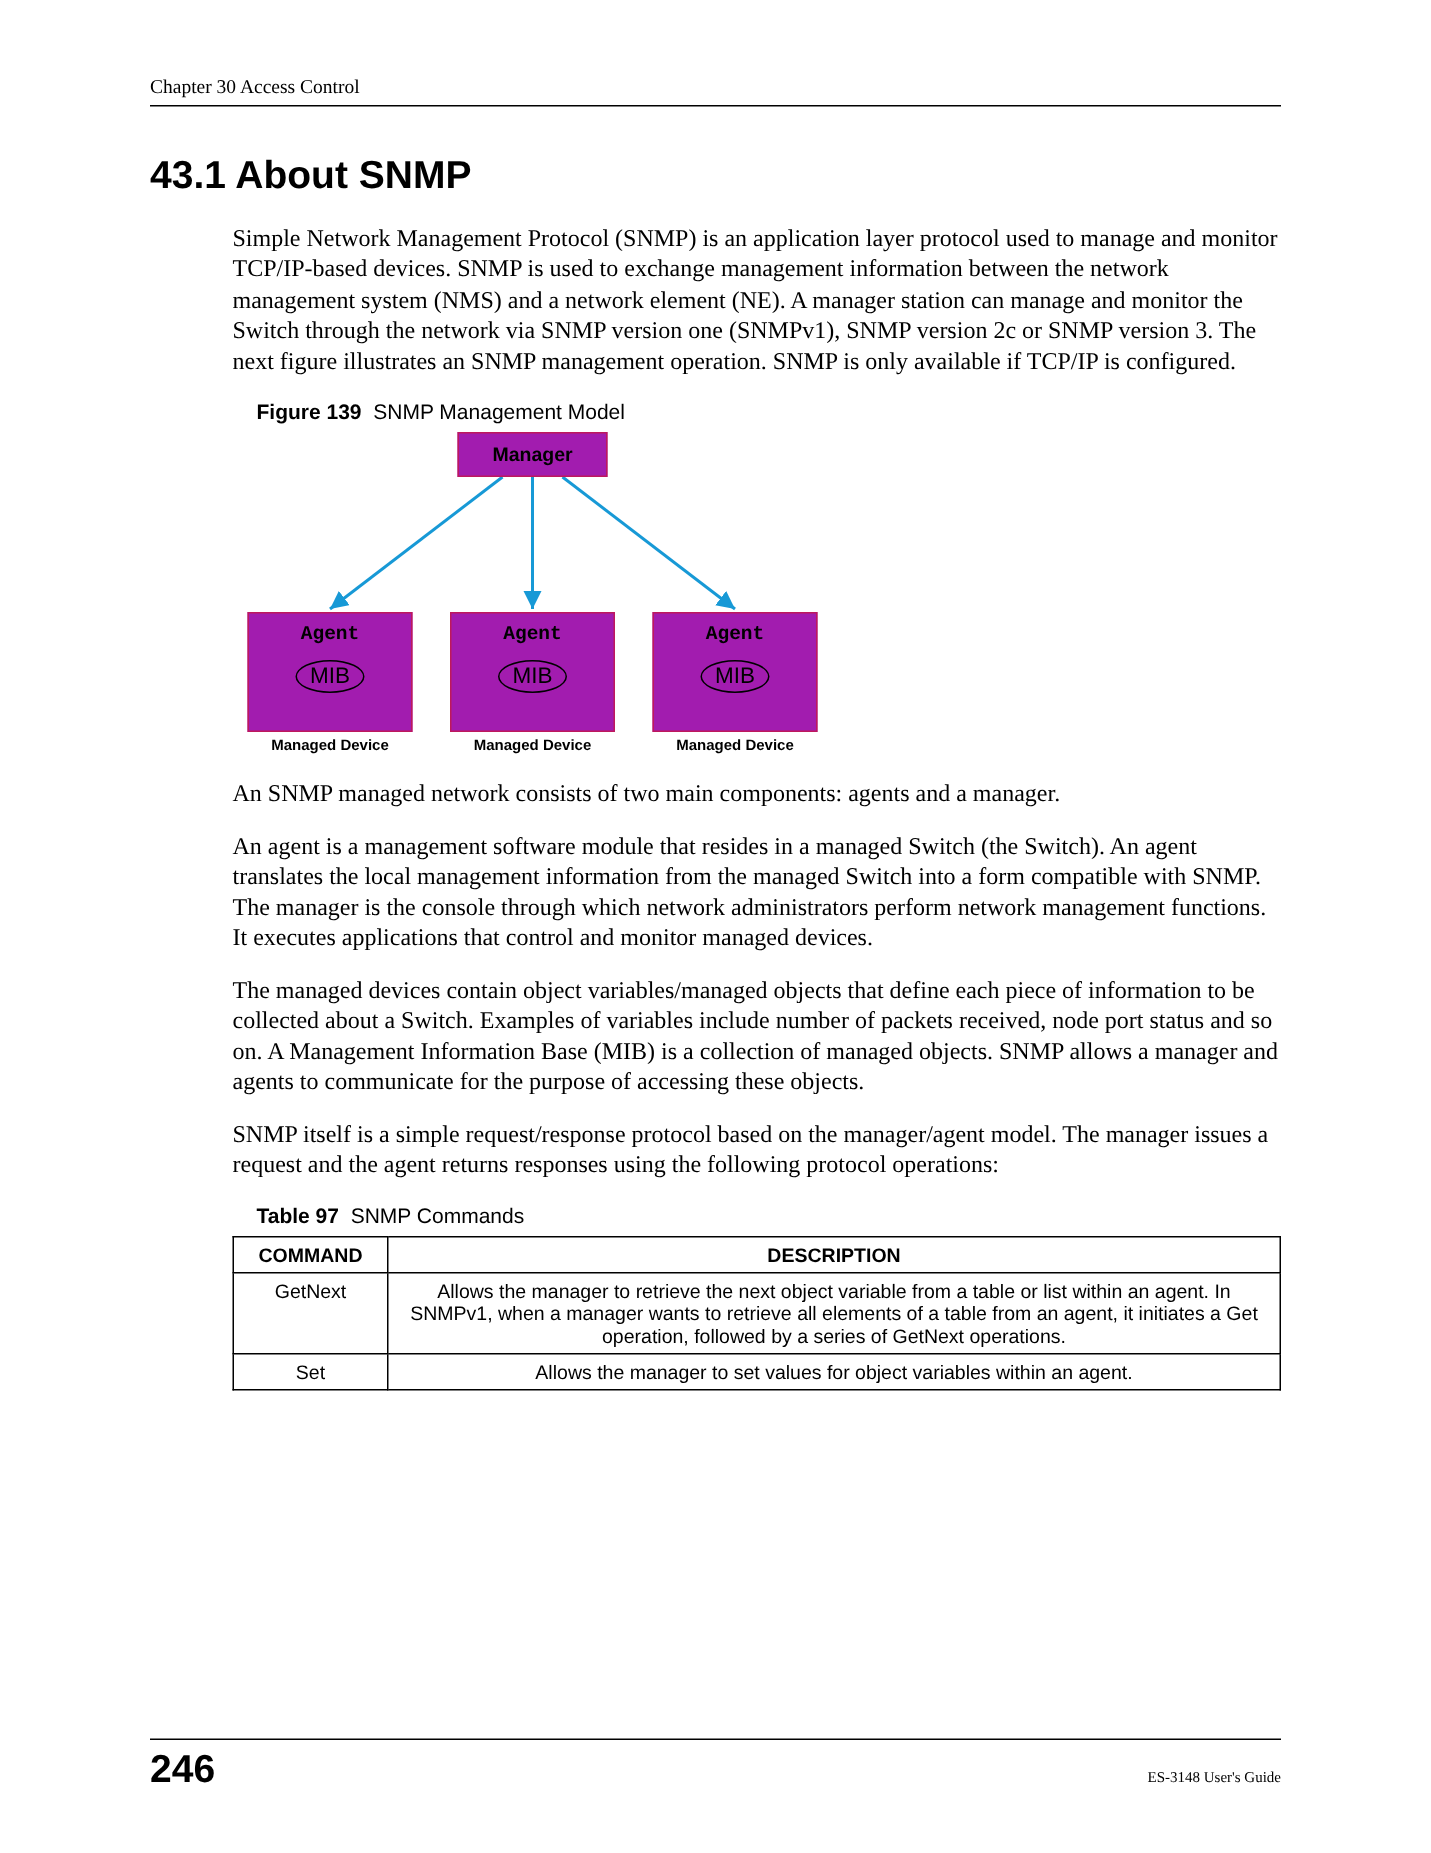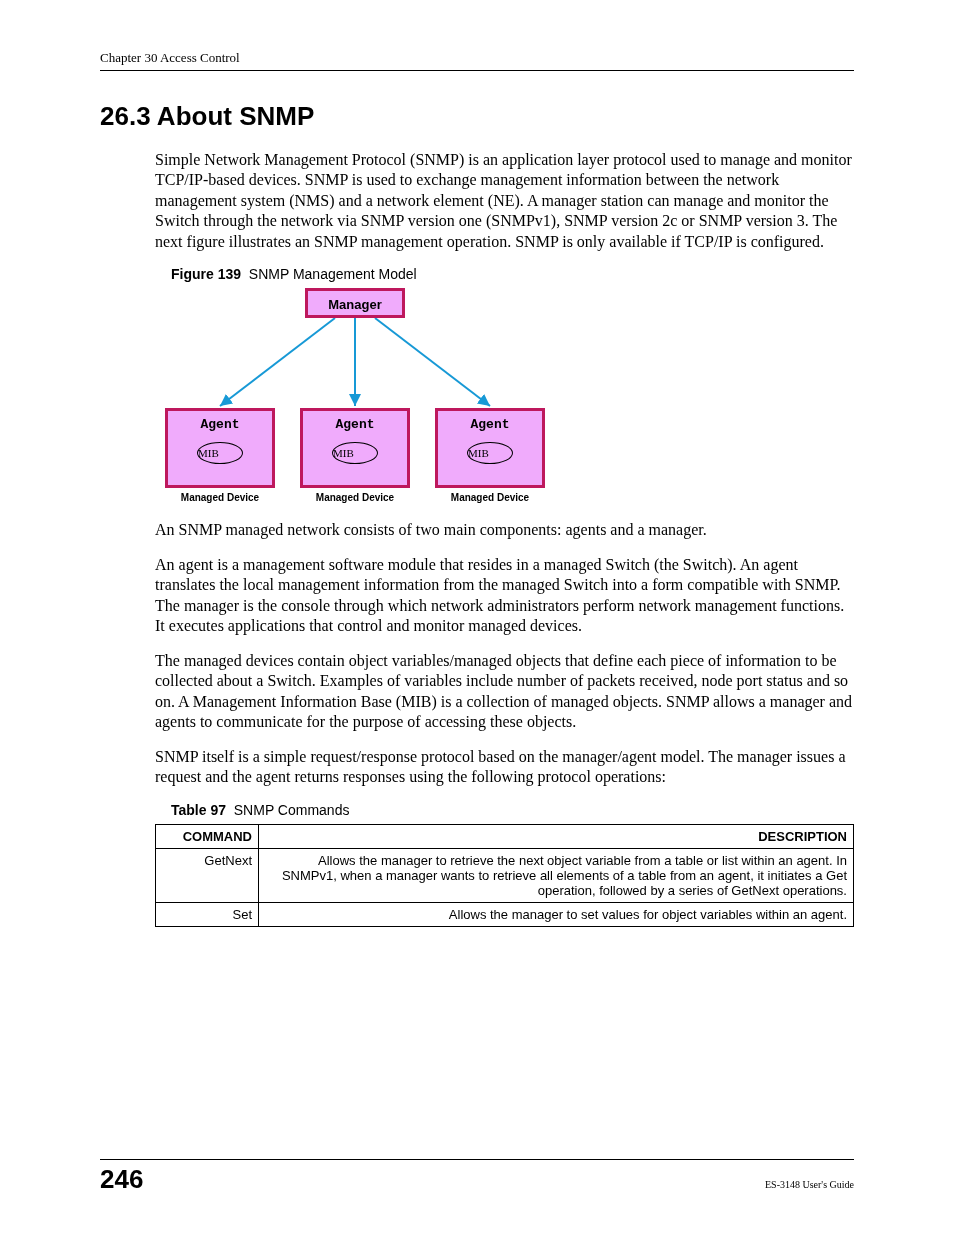--- a/index.html
+++ b/index.html
@@ -51,23 +51,23 @@
   }
   
   .diagram {
     position: relative;
     width: 400px;
     height: 220px;
     margin-bottom: 12px;
   }
   .dgm-box {
     position: absolute;
-    border: 3px solid #be185d;
+    border: 1px solid #be185d;
     box-sizing: border-box;
-    background: #f0abfc;
+    background: #a21caf;
   }
   .dgm-mgr {
     left: 150px; top: 0; width: 100px; height: 30px;
     text-align: center;
     font-family: Arial, sans-serif;
     font-weight: bold;
     font-size: 13px;
     line-height: 28px;
   }
   .dgm-device {
@@ -82,22 +82,23 @@
     font-weight: bold;
     font-size: 13px;
     text-align: center;
     margin-bottom: 10px;
   }
   .mib {
     border: 1px solid #000;
     border-radius: 50%;
     width: 44px; height: 20px;
     margin: 0 auto;
-    font-family: Liberation Serif, serif;
-    font-size: 11px;
+    font-family: Liberation Sans, sans-serif;
+    font-size: 15px;
+    text-align: center;
     line-height: 20px;
   }
   .md-label {
     position: absolute;
     top: 204px;
     font-family: Arial, sans-serif;
     font-weight: bold;
     font-size: 10px;
     text-align: center;
     width: 110px;
@@ -114,21 +115,21 @@
   
   table.cmd {
     border-collapse: collapse;
     width: 100%;
     font-family: Arial, Helvetica, sans-serif;
     font-size: 13px;
   }
   table.cmd th, table.cmd td {
     border: 1px solid #000;
     padding: 4px 6px;
-    text-align: right;
+    text-align: center;
     vertical-align: top;
   }
   table.cmd th {
     font-weight: bold;
   }
   table.cmd th.col1, table.cmd td.col1 {
     width: 90px;
   }
   
   .footer {
@@ -157,21 +158,21 @@
   }
 </style>
 </head>
 <body>
 
 <div class="page">
 
   <div class="running-header">Chapter 30 Access Control</div>
   <hr class="hr-line">
 
-  <h1 class="section-title">26.3  About SNMP</h1>
+  <h1 class="section-title">43.1  About SNMP</h1>
 
   <div class="body-block">
     <p class="body">Simple Network Management Protocol (SNMP) is an application layer protocol used to manage and monitor TCP/IP-based devices. SNMP is used to exchange management information between the network management system (NMS) and a network element (NE). A manager station can manage and monitor the Switch through the network via SNMP version one (SNMPv1), SNMP version 2c or SNMP version 3. The next figure illustrates an SNMP management operation. SNMP is only available if TCP/IP is configured.</p>
 
     <div class="fig-caption">
       <b>Figure 139</b>&nbsp;&nbsp;<span>SNMP Management Model</span>
     </div>
 
     <div class="diagram">
       <svg class="arrows">

